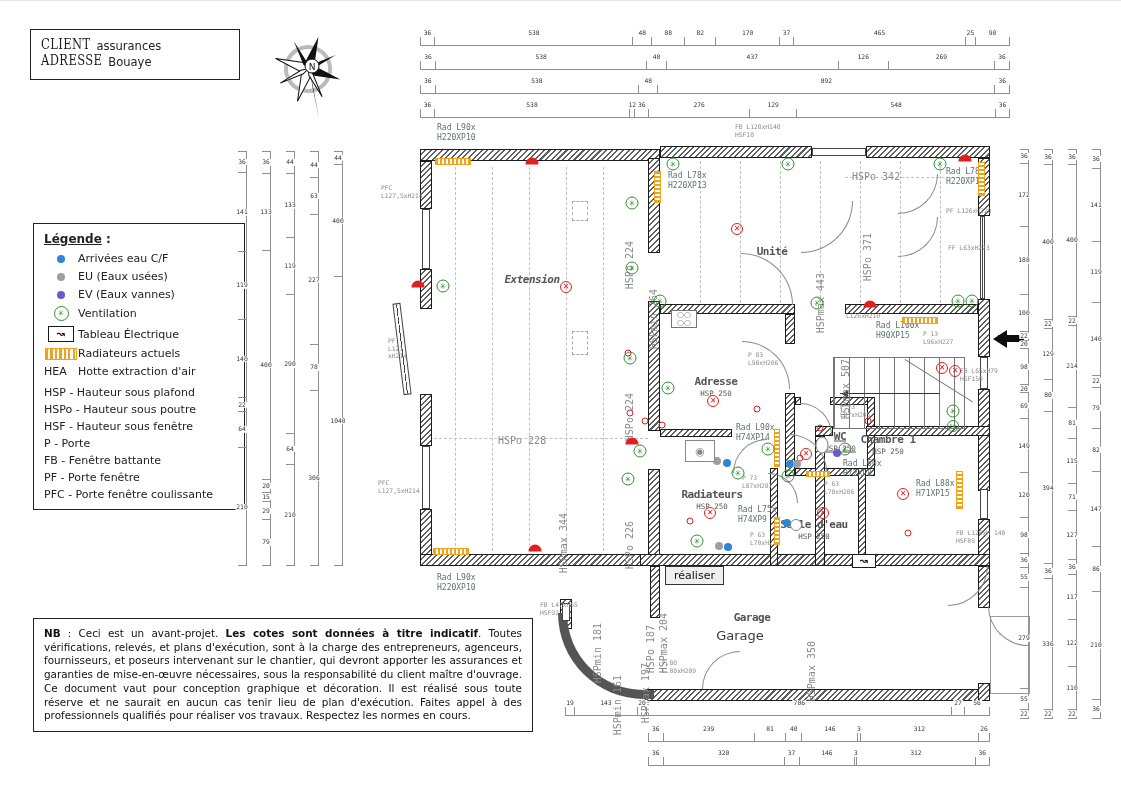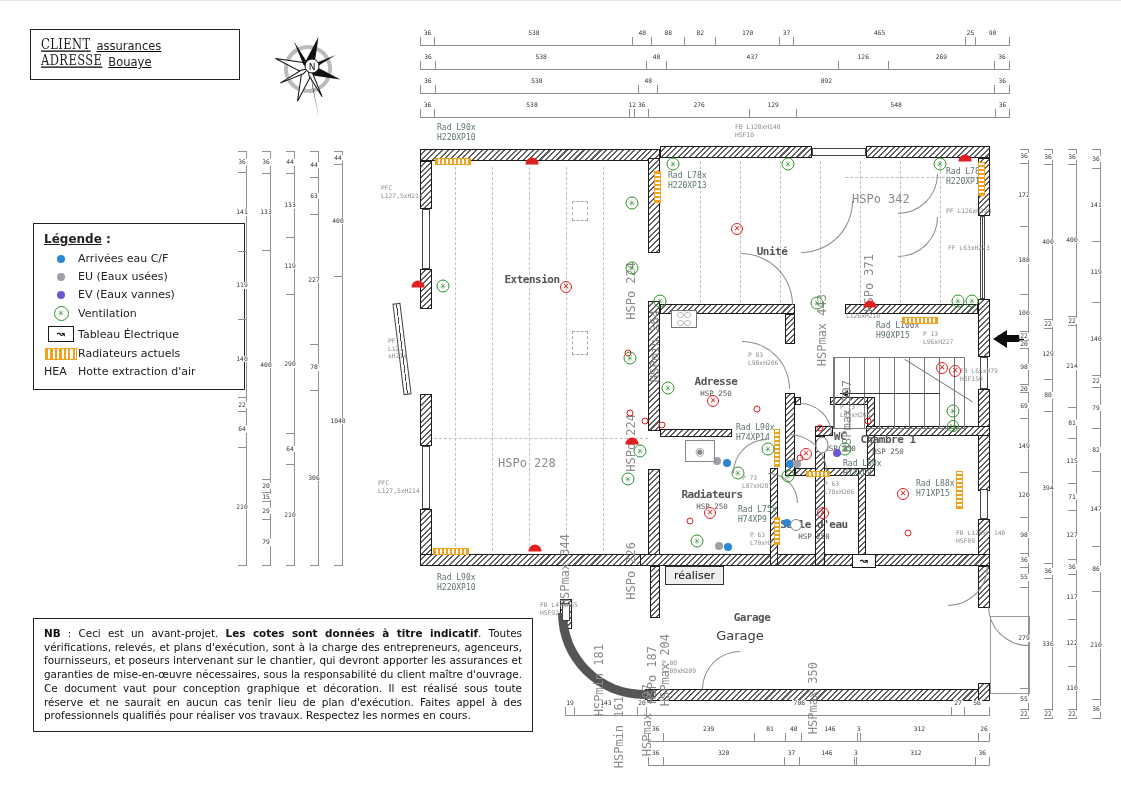--- a/index.html
+++ b/index.html
@@ -1,20 +1,20 @@
 <!DOCTYPE html>
 <html><head>
 <meta charset="utf-8">
 <style>
   html,body{margin:0;padding:0;background:#fff;}
   #page{position:relative;width:1121px;height:793px;background:#fff;overflow:hidden;
         font-family:"DejaVu Sans",sans-serif;border-top:1px solid #e5e5e5;border-bottom:1px solid #e5e5e5;}
   
   #title-block{position:absolute;left:30px;top:28px;width:208px;border:1.6px solid #222;background:#fff;}
-  .tb-sec{padding:7px 10px 8px 10px;text-decoration:underline;}
+  .tb-sec{padding:7px 10px 8px 10px;}
   .tb-sec+.tb-sec{border-top:1.6px solid #222;}
   .tb-row{display:flex;align-items:baseline;margin:2px 0;}
   .stencil{font-family:"DejaVu Serif",serif;text-transform:uppercase;font-size:11.5px;color:#1a1a1a;
            letter-spacing:.4px;display:inline-block;transform:scaleY(1.25);transform-origin:left bottom;}
   .tb-val{font-size:11.5px;color:#222;margin-left:6px;}
   .tb-val.bold{font-weight:bold;}
   
   #legend{position:absolute;left:33px;top:222px;width:192px;border:1.6px solid #222;background:#fff;
           padding:8px 8px 6px 10px;font-size:11px;color:#222;}
   #legend .lg-title{font-weight:bold;font-size:12px;margin-bottom:6px;}
@@ -44,21 +44,21 @@
   .stair-diag{border-top:1px solid #777;transform:rotate(32deg);transform-origin:left top;}
   .entry-arrow{width:26px;height:7px;background:#0d0d0d;}
   .entry-arrow:before{content:"";position:absolute;left:-14px;top:-5.5px;border:9px solid transparent;border-right:14px solid #0d0d0d;}
   
   .room-label{transform:translate(-50%,-50%);text-align:center;color:#555;}
   .rname{font-family:"DejaVu Sans Mono",monospace;font-weight:bold;font-size:11px;letter-spacing:-.5px;white-space:nowrap;}
   .rname.plain{font-family:"DejaVu Sans",sans-serif;font-weight:normal;font-size:13px;color:#3c3c3c;letter-spacing:0;}
   .rsub{font-family:"DejaVu Sans Mono",monospace;font-size:7.5px;margin-top:1px;}
   .radlbl{font-family:"DejaVu Sans Mono",monospace;font-size:8px;line-height:1.25;color:#5e7272;white-space:pre;}
   .tinylbl{font-family:"DejaVu Sans Mono",monospace;font-size:6.3px;line-height:1.2;color:#8b8b8b;white-space:pre;}
-  .hsplbl{font-family:"DejaVu Sans Mono",monospace;font-size:12px;color:#8b8b8b;white-space:nowrap;margin-top:21px;}
+  .hsplbl{font-family:"DejaVu Sans Mono",monospace;font-size:10px;color:#8b8b8b;white-space:nowrap;}
   .vert{writing-mode:vertical-rl;transform:rotate(180deg);}
   .chaud{border:1.2px solid #333;background:#efefef;font-size:11px;color:#111;padding:2px 8px;font-family:"DejaVu Sans",sans-serif;}
   
   .dimh{display:flex;height:9px;border-bottom:1px solid #909090;}
   .dimh .dc{position:relative;border-left:1px solid #909090;}
   .dimh .dc:last-child{border-right:1px solid #909090;}
   .dimh .dc span{position:absolute;left:50%;top:-7px;transform:translateX(-50%);
       font-family:"DejaVu Sans Mono",monospace;font-size:6.3px;color:#333;background:#fff;padding:0 1px;line-height:1;}
   .dimv{display:flex;flex-direction:column;width:9px;border-right:1px solid #909090;}
   .dimv .dc{position:relative;border-top:1px solid #909090;}
@@ -157,20 +157,29 @@
         <div class="lg-row">
           <span class="lg-ic">
             <span class="radi" style="display:inline-block;width:30px;height:10px;background:repeating-linear-gradient(90deg,#f0a21c 0 2px,#fff 2px 4.5px)"></span>
           </span>
           <span>Radiateurs actuels</span>
         </div>
         <div class="lg-row">
           <span class="lg-ic" style="justify-content: flex-start;">HEA</span>
           <span>Hotte extraction d'air</span>
         </div>
+      </div>
+    <div id="legend-abbrs" class="lg-abbr">
+        <div>HSP - Hauteur sous plafond</div>
+        <div>HSPo - Hauteur sous poutre</div>
+        <div>HSF - Hauteur sous fenêtre</div>
+        <div>P - Porte</div>
+        <div>FB - Fenêtre battante</div>
+        <div>PF - Porte fenêtre</div>
+        <div>PFC - Porte fenêtre coulissante</div>
       </div>
   </div>
 
   <div id="nb-box"><b>NB</b><span> : Ceci est un avant-projet. </span><b>Les cotes sont données à titre indicatif</b><span>. Toutes vérifications, relevés, et plans d'exécution, sont à la charge des entrepreneurs, agenceurs, fournisseurs, et poseurs intervenant sur le chantier, qui devront apporter les assurances et garanties de mise-en-œuvre nécessaires, sous la responsabilité du client maître d'ouvrage. Ce document vaut pour conception graphique et décoration. Il est réalisé sous toute réserve et ne saurait en aucun cas tenir lieu de plan d'exécution. Faites appel à des professionnels qualifiés pour réaliser vos travaux. Respectez les normes en cours.</span></div>
 
   <div id="plan-layer">
       <div class="w" style="left: 420px; top: 148px; width: 240px; height: 12px;"></div>
       <div class="w" style="left: 420px; top: 160px; width: 12px; height: 48px;"></div>
       <div class="w" style="left: 420px; top: 268px; width: 12px; height: 40px;"></div>
       <div class="w" style="left: 420px; top: 393px; width: 12px; height: 52px;"></div>
@@ -229,35 +238,35 @@
       <div class="beam" style="left: 940px; top: 160px; height: 142px;"></div>
       <div class="beamh" style="left: 434px; top: 437px; width: 214px;"></div>
       <div class="beamh" style="left: 845px; top: 176px; width: 130px;"></div>
       <div class="dashrect" style="left: 572px; top: 200px; width: 16px; height: 20px;"></div>
       <div class="dashrect" style="left: 572px; top: 330px; width: 16px; height: 24px;"></div>
       <div class="stairs" style="left: 833px; top: 356px; width: 132px; height: 72px;"></div>
       <div class="stair-arrow" style="left: 840px; top: 392px; width: 100px; height: 0px;"></div>
       <div class="stair-diag" style="left: 905px; top: 358px; width: 80px; height: 0px;"></div>
       <div class="entry-arrow" style="left: 998px; top: 334px;"></div>
       <div class="chaud" style="left: 665px; top: 565px;">réaliser</div>
-      <div class="room-label" style="left: 532px; top: 278px;">
+      <div class="room-label" style="left: 532px; top: 278px; font-style: italic;">
         <div class="rname">Extension</div>
       </div>
       <div class="room-label" style="left: 772px; top: 250px;">
         <div class="rname">Unité</div>
       </div>
       <div class="room-label" style="left: 716px; top: 385px;">
         <div class="rname">Adresse</div>
         <div class="rsub">HSP 250</div>
       </div>
       <div class="room-label" style="left: 712px; top: 498px;">
         <div class="rname">Radiateurs</div>
         <div class="rsub">HSP 250</div>
       </div>
-      <div class="room-label" style="left: 840px; top: 440px;">
+      <div class="room-label" style="left: 840px; top: 440px; text-decoration: underline;">
         <div class="rname">WC</div>
         <div class="rsub">HSP 250</div>
       </div>
       <div class="room-label" style="left: 814px; top: 528px;">
         <div class="rname">Salle d'eau</div>
         <div class="rsub">HSP 250</div>
       </div>
       <div class="room-label" style="left: 888px; top: 443px;">
         <div class="rname">Chambre 1</div>
         <div class="rsub">HSP 250</div>

